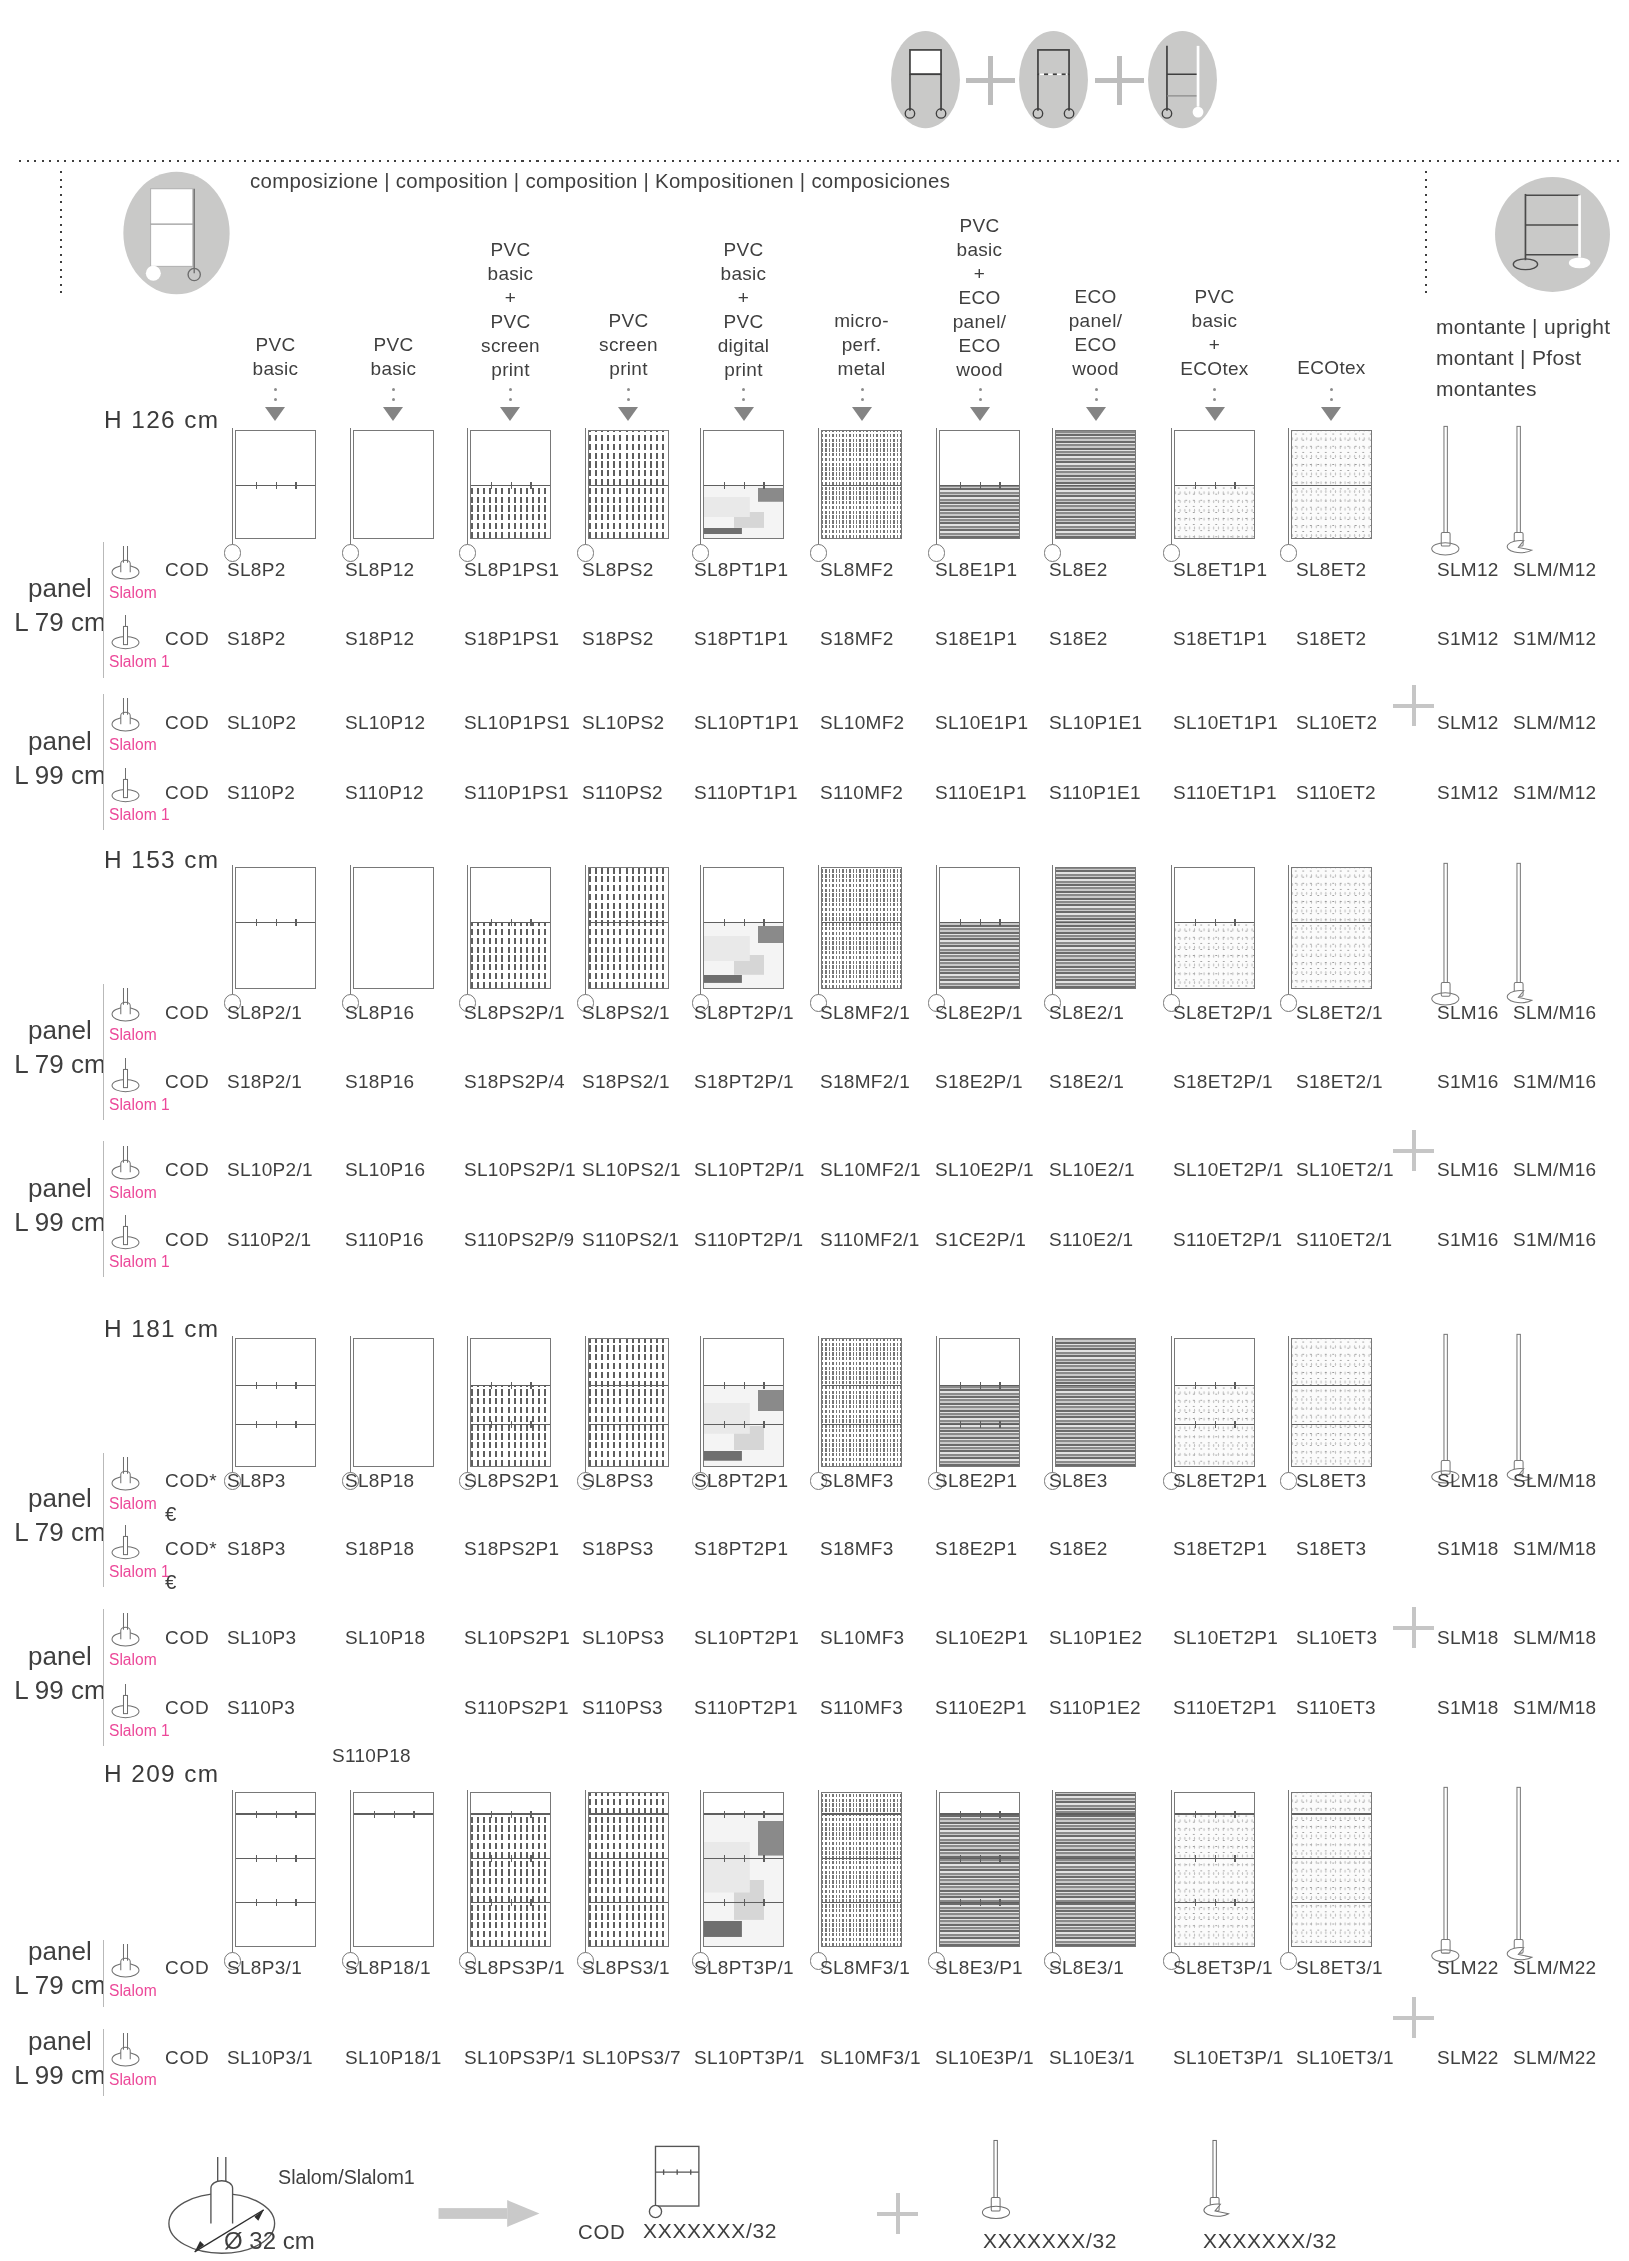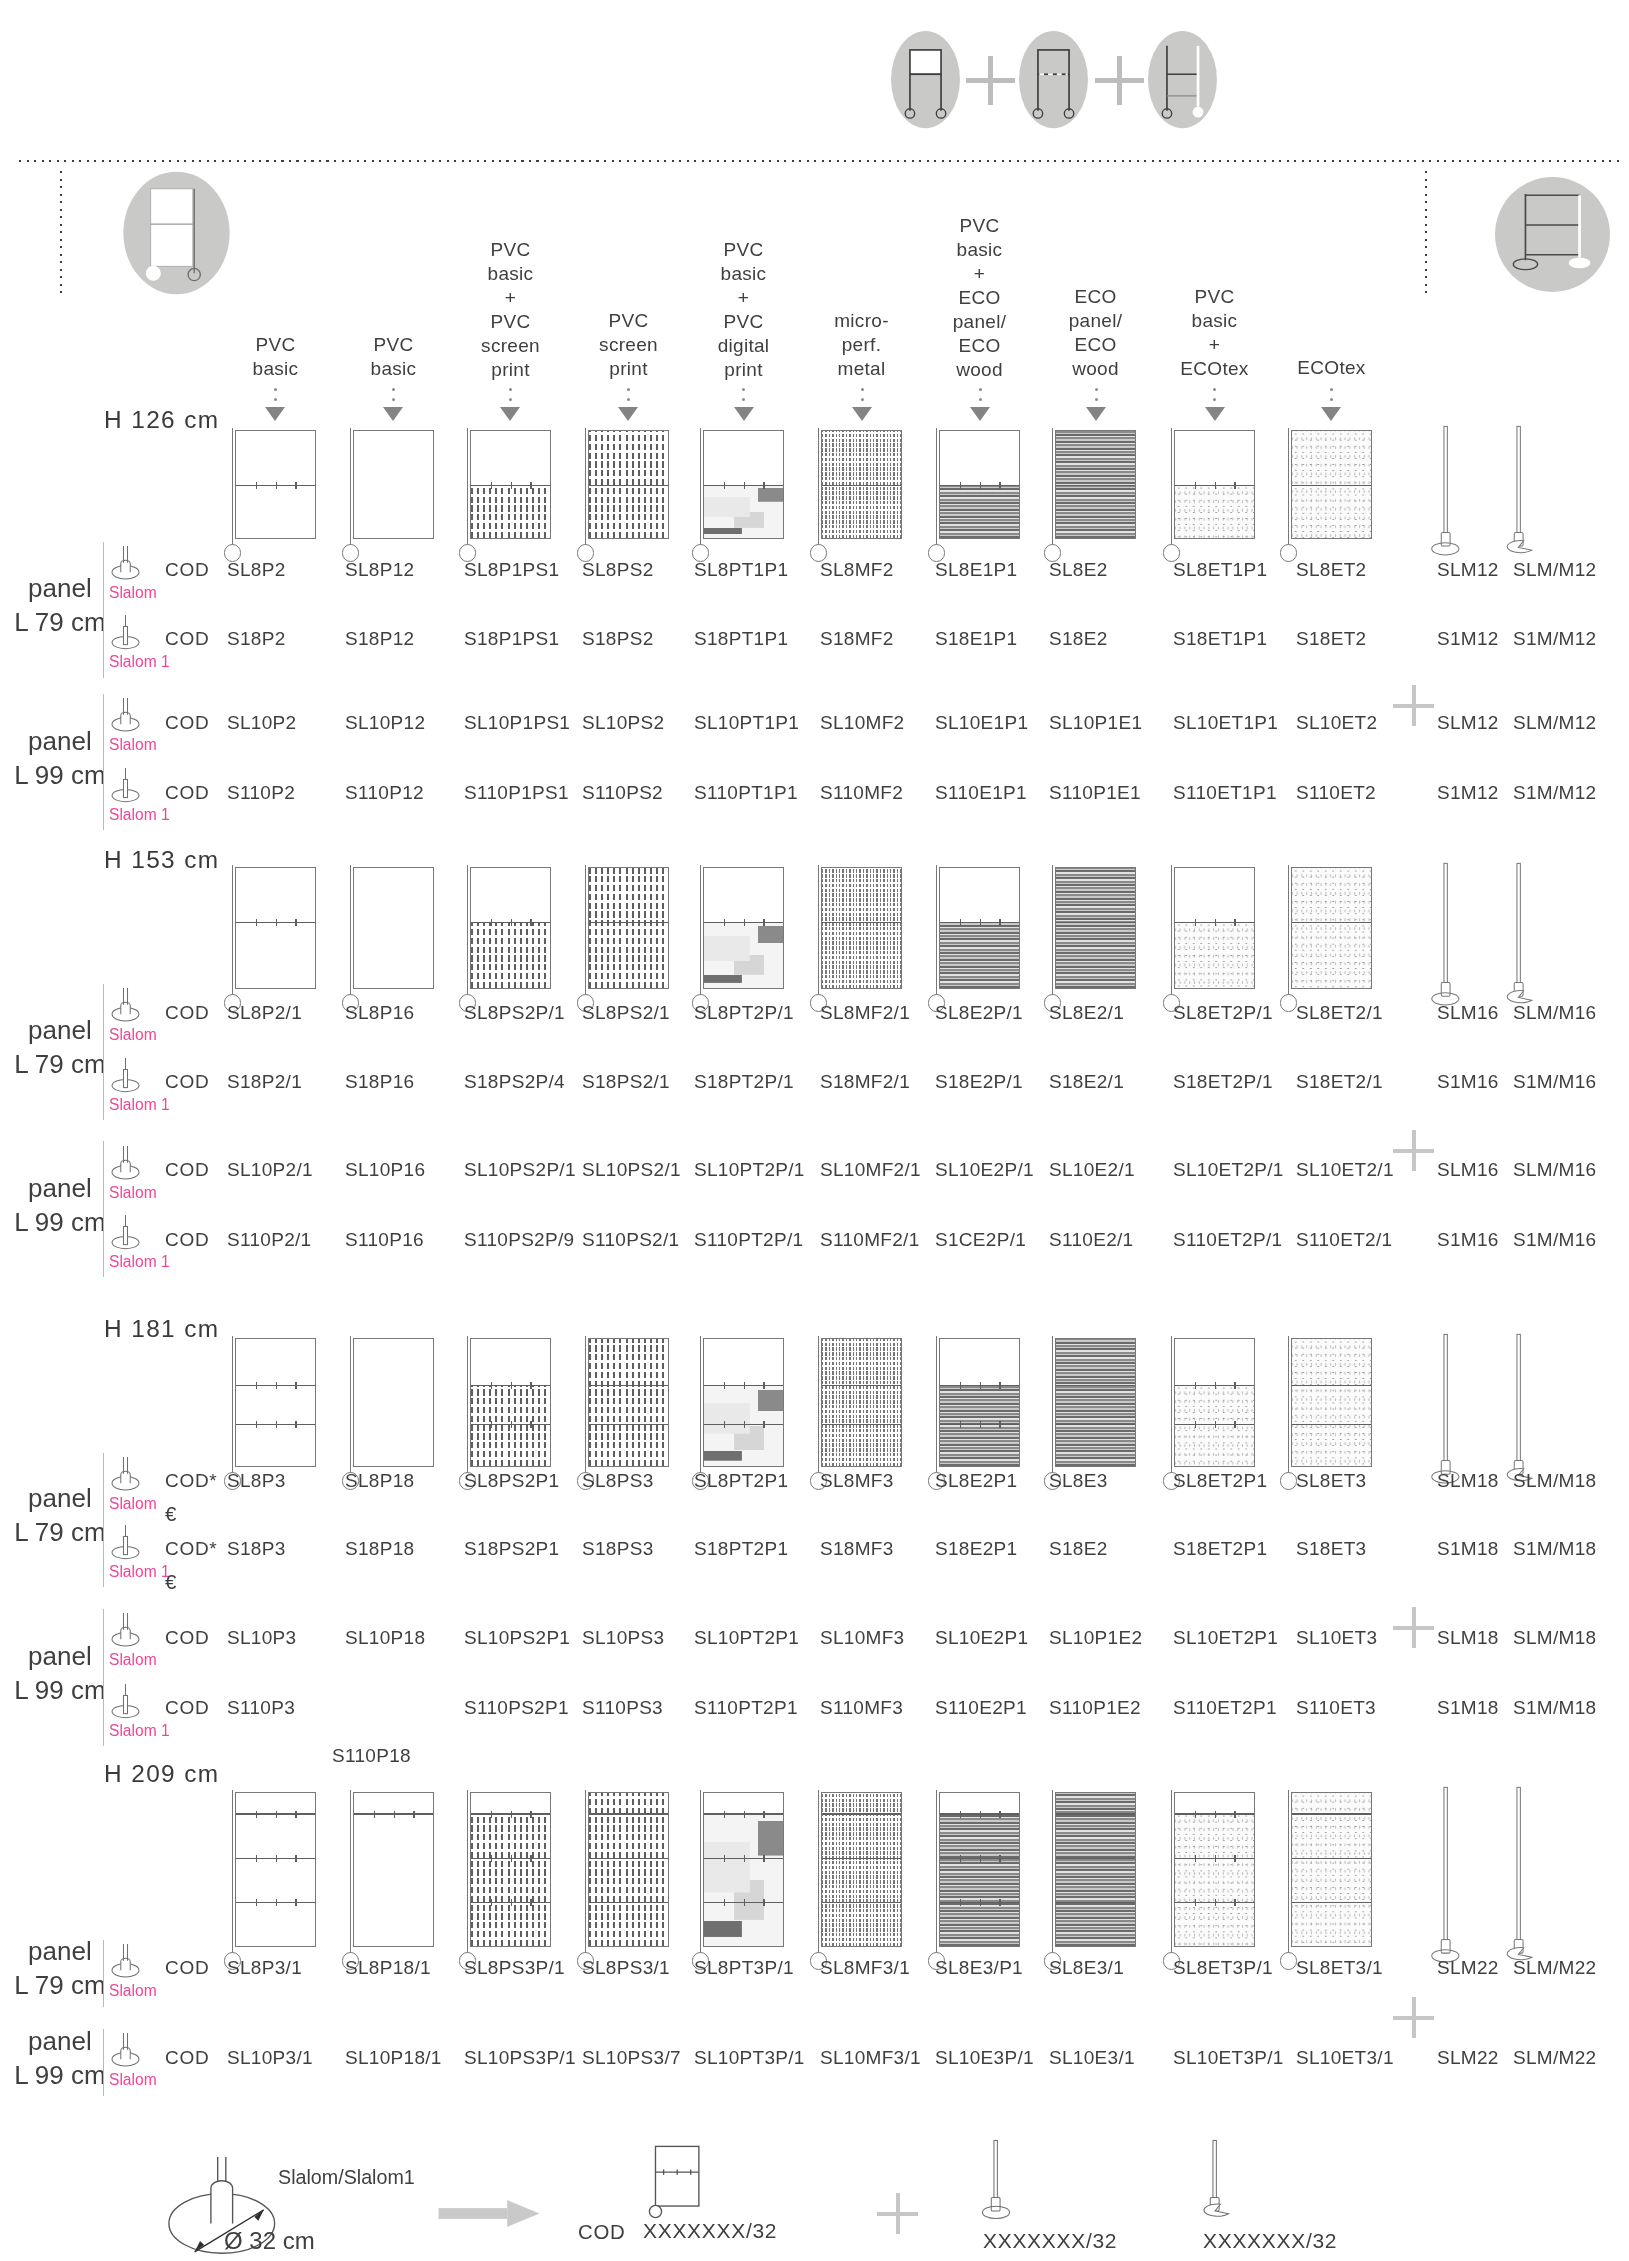--- a/index.html
+++ b/index.html
@@ -101,21 +101,27 @@
     <circle cx="86" cy="88" r="85" fill="#c9c9c8"></circle>
     <line x1="46" y1="28" x2="46" y2="126" stroke="#4a4a4a" stroke-width="2.5"></line>
     <line x1="46" y1="30" x2="126" y2="30" stroke="#4a4a4a" stroke-width="2"></line>
     <line x1="46" y1="74" x2="126" y2="74" stroke="#4a4a4a" stroke-width="2"></line>
     <line x1="46" y1="118" x2="126" y2="118" stroke="#4a4a4a" stroke-width="2"></line>
     <line x1="126" y1="30" x2="126" y2="122" stroke="#fff" stroke-width="4"></line>
     <ellipse cx="46" cy="132" rx="18" ry="8" fill="none" stroke="#4a4a4a" stroke-width="2"></ellipse>
     <ellipse cx="126" cy="130" rx="16" ry="8" fill="#fff"></ellipse>
   </svg>
 
-
+  <div class="txt" style="left:250px;top:170px;font-size:20.4px;letter-spacing:0.3px;">composizione | composition | composition | Kompositionen | composiciones</div>
+
+  <div class="upright-label">
+    <div>montante | upright</div>
+    <div>montant | Pfost</div>
+    <div>montantes</div>
+  </div>
 
   <svg style="left:162px;top:2157px;" width="129" height="103" viewBox="0 0 190 152">
     <ellipse cx="88" cy="98" rx="78" ry="44" fill="none" stroke="#555" stroke-width="2"></ellipse>
     <path d="M72 98 v-52 a16 11 0 0 1 32 0 v52" fill="#fff" stroke="#555" stroke-width="2"></path>
     <line x1="82" y1="36" x2="82" y2="0" stroke="#555" stroke-width="2"></line>
     <line x1="94" y1="36" x2="94" y2="0" stroke="#555" stroke-width="2"></line>
     <line x1="48" y1="140" x2="150" y2="78" stroke="#2e2e2e" stroke-width="2"></line>
     <polygon points="48,140 62,130 56,124" fill="#2e2e2e"></polygon>
     <polygon points="150,78 136,88 142,94" fill="#2e2e2e"></polygon>
   </svg>

